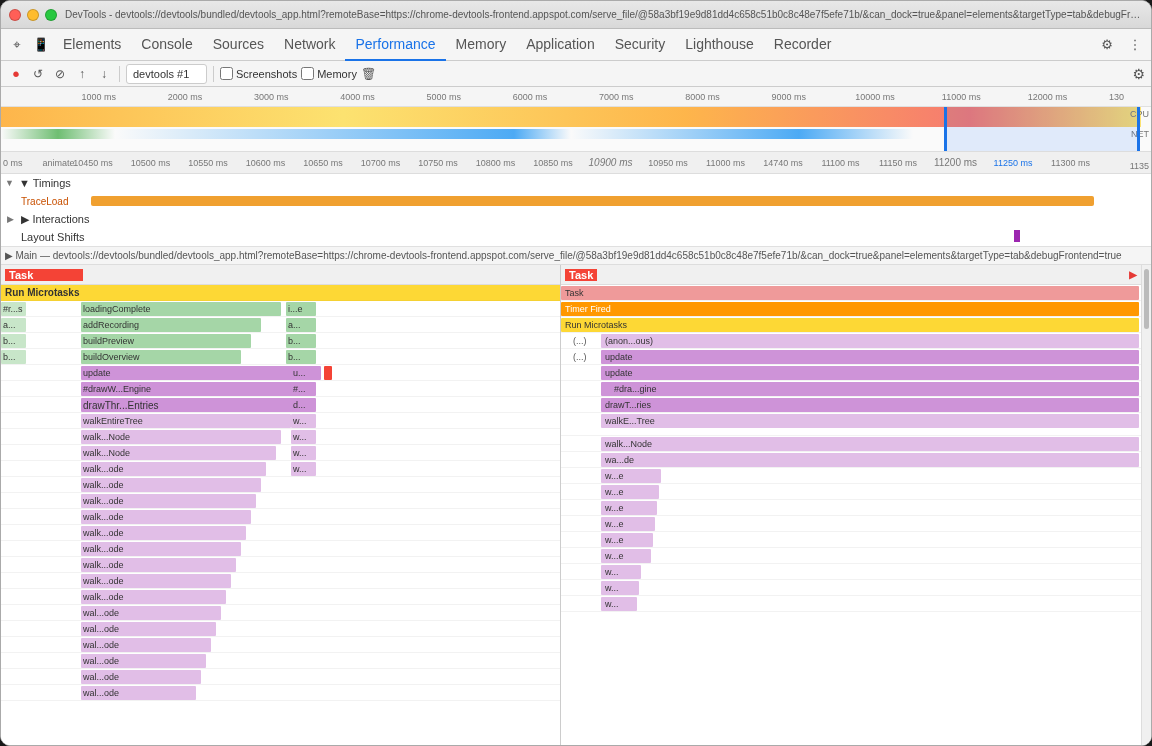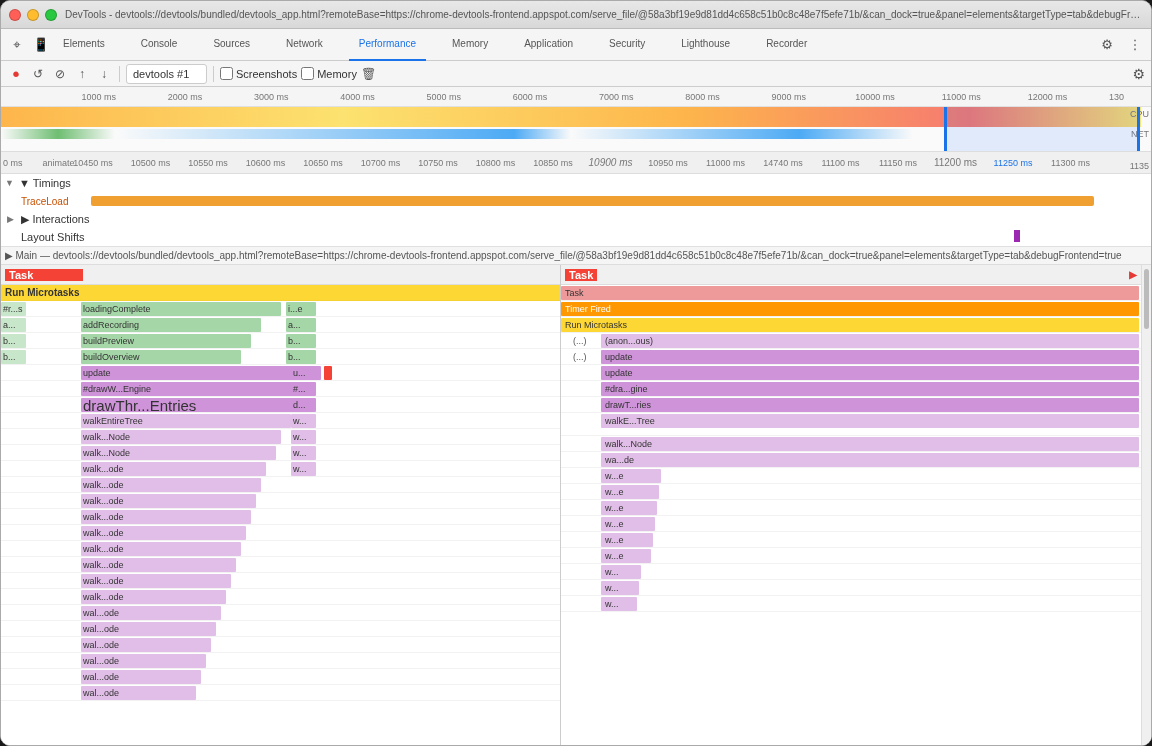--- a/index.html
+++ b/index.html
@@ -76,22 +76,22 @@
       align-items: center;
       justify-content: center;
       border-radius: 3px;
       cursor: pointer;
       color: #555;
       font-size: 13px;
     }
     .nav-tabs {
       display: flex;
       align-items: center;
-      gap: 16px;
-      font-size: 10px;
+      gap: 0;
+      font-size: 14px;
     }
     .nav-tab {
       padding: 0 10px;
       height: 32px;
       display: flex;
       align-items: center;
       cursor: pointer;
       color: #555;
       border-bottom: 2px solid transparent;
     }
@@ -584,21 +584,21 @@
               <div style="position:absolute;left:323px;width:8px;height:14px;top:1px;background:#f44336;border-radius:1px;"></div>
               <div style="position:absolute;left:290px;width:25px;height:14px;top:1px;background:#ce93d8;border-radius:1px;font-size:9px;display:flex;align-items:center;padding:0 2px;">u...</div>
             </div>
 
             <div style="height:16px;position:relative;border-bottom:1px solid rgba(0,0,0,0.05);">
               <div style="position:absolute;left:80px;width:230px;height:14px;top:1px;background:#ce93d8;border-radius:1px;font-size:9px;display:flex;align-items:center;padding:0 2px;">#drawW...Engine</div>
               <div style="position:absolute;left:290px;width:25px;height:14px;top:1px;background:#ce93d8;border-radius:1px;font-size:9px;display:flex;align-items:center;padding:0 2px;">#...</div>
             </div>
 
             <div style="height:16px;position:relative;border-bottom:1px solid rgba(0,0,0,0.05);">
-              <div style="position:absolute;left:80px;width:220px;height:14px;top:1px;background:#ce93d8;border-radius:1px;font-size:15px;display:flex;align-items:center;padding:0 2px;">drawThr...Entries</div>
+              <div style="position:absolute;left:80px;width:220px;height:14px;top:1px;background:#ce93d8;border-radius:1px;font-size:10px;display:flex;align-items:center;padding:0 2px;">drawThr...Entries</div>
               <div style="position:absolute;left:290px;width:25px;height:14px;top:1px;background:#ce93d8;border-radius:1px;font-size:9px;display:flex;align-items:center;padding:0 2px;">d...</div>
             </div>
 
             <div style="height:16px;position:relative;border-bottom:1px solid rgba(0,0,0,0.05);">
               <div style="position:absolute;left:80px;width:210px;height:14px;top:1px;background:#e1bee7;border-radius:1px;font-size:9px;display:flex;align-items:center;padding:0 2px;">walkEntireTree</div>
               <div style="position:absolute;left:290px;width:25px;height:14px;top:1px;background:#e1bee7;border-radius:1px;font-size:9px;display:flex;align-items:center;padding:0 2px;">w...</div>
             </div>
 
             <div style="height:16px;position:relative;border-bottom:1px solid rgba(0,0,0,0.05);">
               <div style="position:absolute;left:80px;width:200px;height:14px;top:1px;background:#e1bee7;border-radius:1px;font-size:9px;display:flex;align-items:center;padding:0 2px;">walk...Node</div>
@@ -691,21 +691,21 @@
             <div style="height:16px;position:relative;border-bottom:1px solid rgba(0,0,0,0.05);">
               <div style="position:absolute;left:10px;width:20px;height:14px;top:1px;font-size:9px;display:flex;align-items:center;padding:0 2px;color:#555;">(...)</div>
               <div style="position:absolute;left:40px;right:2px;height:14px;top:1px;background:#ce93d8;border-radius:1px;font-size:9px;display:flex;align-items:center;padding:0 4px;">update</div>
             </div>
 
             <div style="height:16px;position:relative;border-bottom:1px solid rgba(0,0,0,0.05);">
               <div style="position:absolute;left:40px;right:2px;height:14px;top:1px;background:#ce93d8;border-radius:1px;font-size:9px;display:flex;align-items:center;padding:0 4px;">update</div>
             </div>
 
             <div style="height:16px;position:relative;border-bottom:1px solid rgba(0,0,0,0.05);">
-              <div style="position:absolute;left:40px;right:2px;height:14px;top:1px;background:#ce93d8;border-radius:1px;font-size:9px;display:flex;align-items:center;padding:0 4px;">#dra...gine</div>
+              <div style="position:absolute;left:40px;right:2px;height:14px;top:1px;background:#ce93d8;border-radius:1px;font-size:9px;display:flex;align-items:center;padding:0 13px;">#dra...gine</div>
             </div>
 
             <div style="height:16px;position:relative;border-bottom:1px solid rgba(0,0,0,0.05);">
               <div style="position:absolute;left:40px;right:2px;height:14px;top:1px;background:#ce93d8;border-radius:1px;font-size:9px;display:flex;align-items:center;padding:0 4px;">drawT...ries</div>
             </div>
 
             <div style="height:23px;position:relative;border-bottom:1px solid rgba(0,0,0,0.05);">
               <div style="position:absolute;left:40px;right:2px;height:14px;top:1px;background:#e1bee7;border-radius:1px;font-size:9px;display:flex;align-items:center;padding:0 4px;">walkE...Tree</div>
             </div>
 

